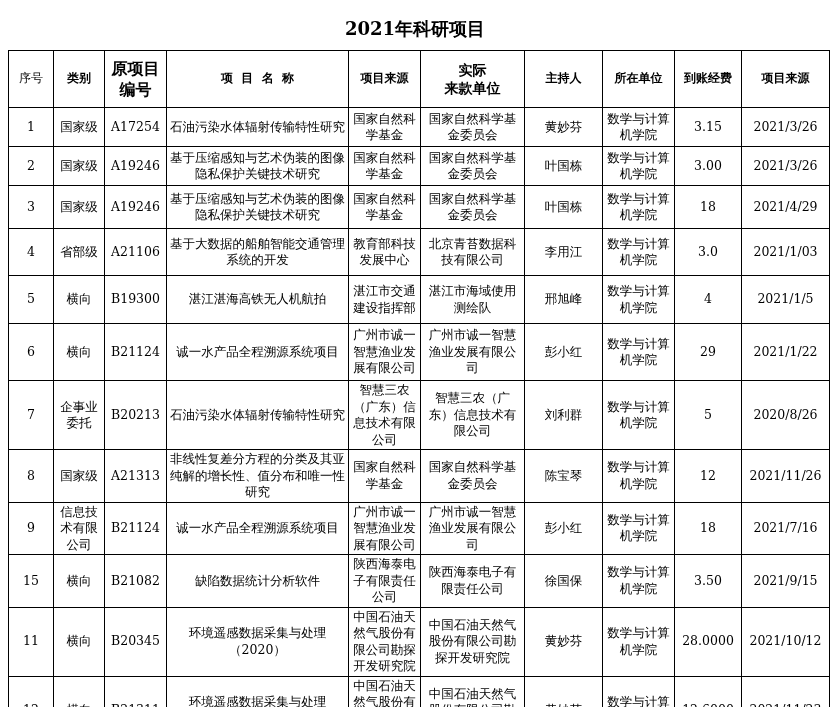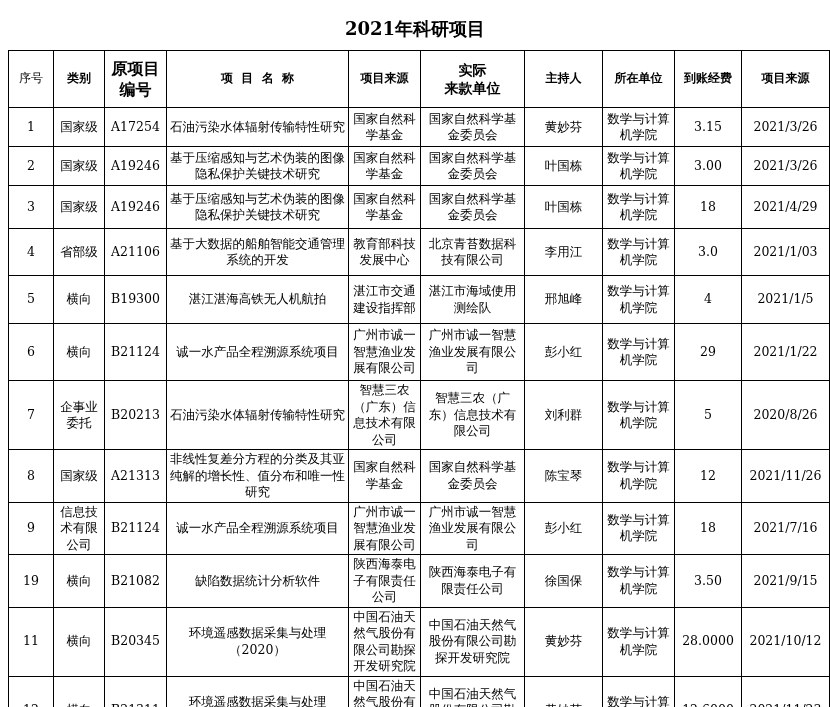--- a/index.html
+++ b/index.html
@@ -215,21 +215,21 @@
           <td class="col-code">B21124</td>
           <td class="col-name">诚一水产品全程溯源系统项目</td>
           <td class="col-source">广州市诚一智慧渔业发展有限公司</td>
           <td class="col-payer">广州市诚一智慧渔业发展有限公司</td>
           <td class="col-leader">彭小红</td>
           <td class="col-unit">数学与计算机学院</td>
           <td class="col-fund">18</td>
           <td class="col-date">2021/7/16</td>
         </tr>
         <tr>
-          <td class="col-no">19</td>
+          <td class="col-no">15</td>
           <td class="col-category">横向</td>
           <td class="col-code">B21082</td>
           <td class="col-name">缺陷数据统计分析软件</td>
           <td class="col-source">陕西海泰电子有限责任公司</td>
           <td class="col-payer">陕西海泰电子有限责任公司</td>
           <td class="col-leader">徐国保</td>
           <td class="col-unit">数学与计算机学院</td>
           <td class="col-fund">3.50</td>
           <td class="col-date">2021/9/15</td>
         </tr>

